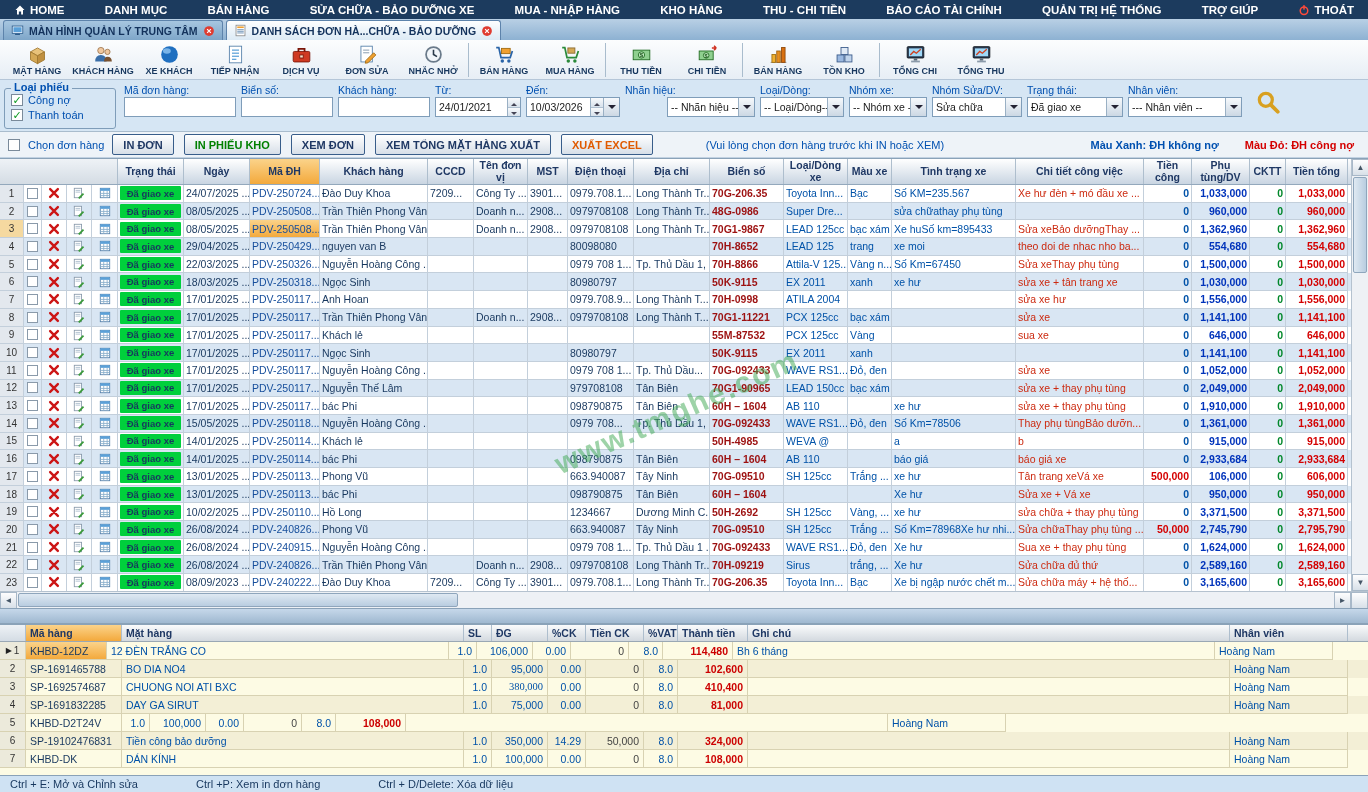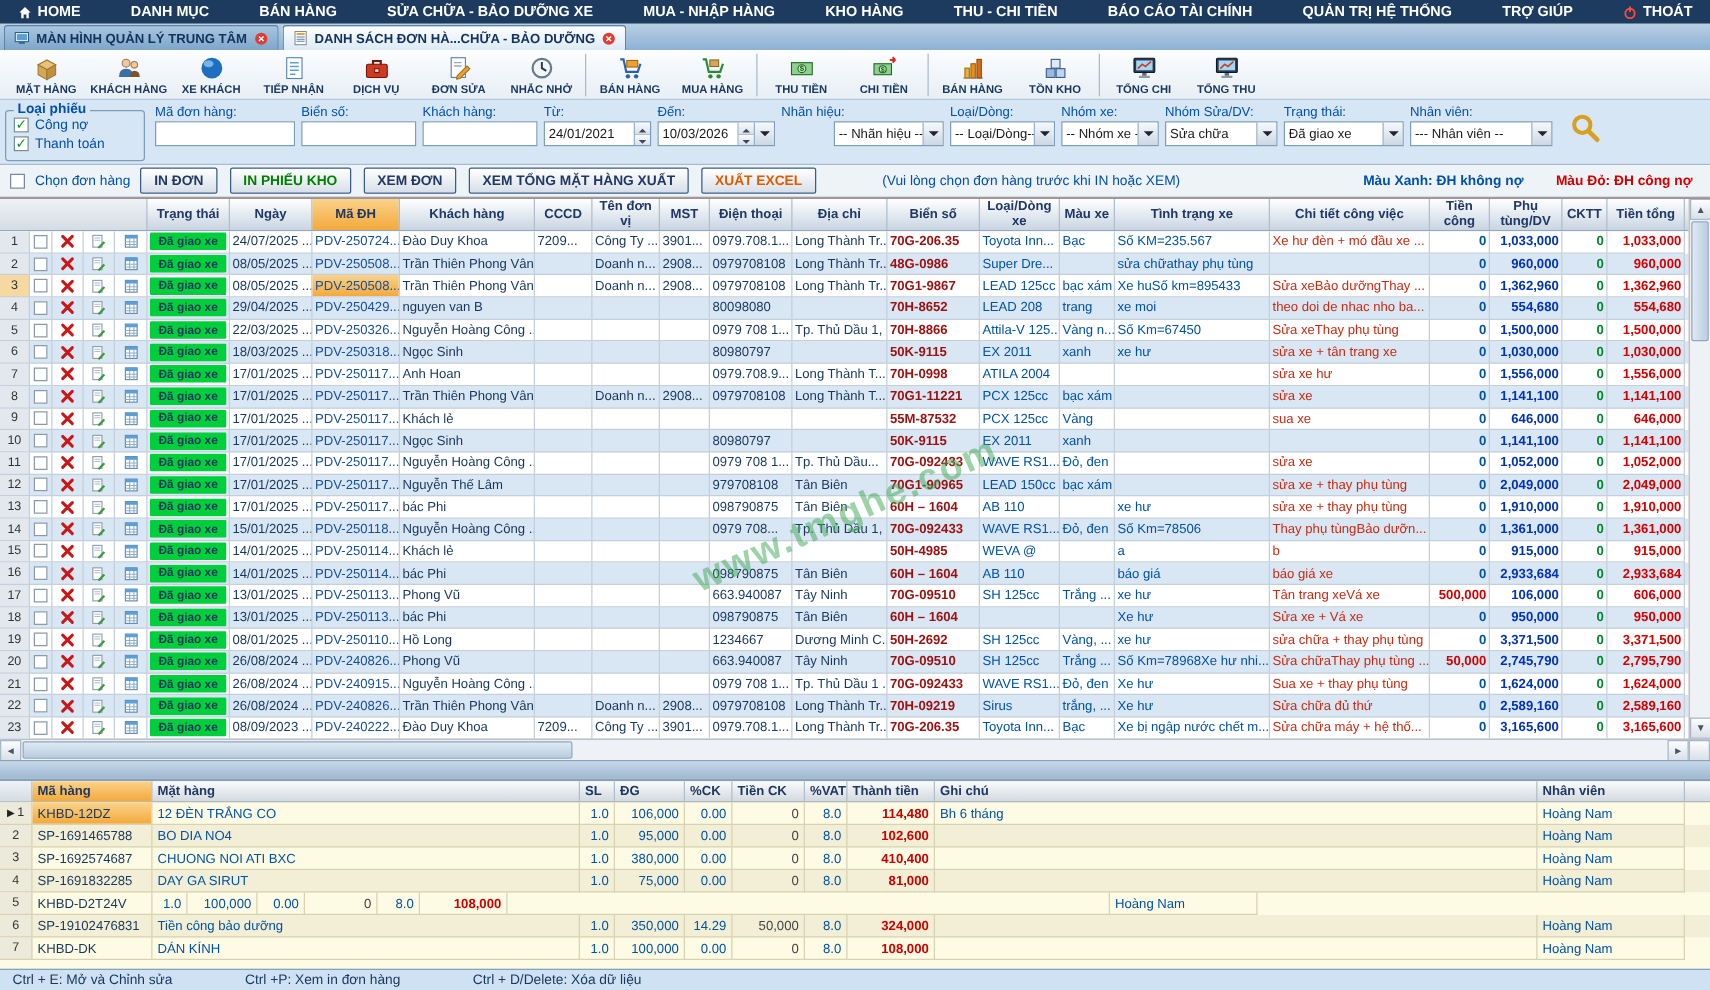--- a/index.html
+++ b/index.html
@@ -750,21 +750,21 @@
               </div>
               <div class="mcell c-date" style="width: 66px;">29/04/2025 ...</div>
               <div class="mcell c-code" style="width: 70px;">PDV-250429...</div>
               <div class="mcell c-navy" style="width: 108px;">nguyen van B</div>
               <div class="mcell c-navy" style="width: 46px;"></div>
               <div class="mcell c-navy" style="width: 54px;"></div>
               <div class="mcell c-navy" style="width: 40px;"></div>
               <div class="mcell c-navy" style="width: 66px;">80098080</div>
               <div class="mcell c-navy" style="width: 76px;"></div>
               <div class="mcell c-plate" style="width: 74px;">70H-8652</div>
-              <div class="mcell c-blue" style="width: 64px;">LEAD 208</div>
+              <div class="mcell c-blue" style="width: 64px;">LEAD 125</div>
               <div class="mcell c-blue" style="width: 44px;">trang</div>
               <div class="mcell c-blue" style="width: 124px;">xe moi</div>
               <div class="mcell c-red" style="width: 128px;">theo doi de nhac nho ba...</div>
               <div class="mcell c-num c-laborv" style="width: 48px;">0</div>
               <div class="mcell c-num c-parts" style="width: 58px;">554,680</div>
               <div class="mcell c-num c-green" style="width: 36px;">0</div>
               <div class="mcell c-num c-total" style="width: 62px;">554,680</div>
             </div>
             <div class="mrow">
               <div class="mcell rownum" style="width: 24px;">5</div>
@@ -1291,21 +1291,21 @@
                     <line x1="1.5" y1="7.5" x2="12.5" y2="7.5" stroke="#8ab0cc"></line>
                     <line x1="1.5" y1="10" x2="12.5" y2="10" stroke="#8ab0cc"></line>
                     <line x1="5.5" y1="4.5" x2="5.5" y2="12.5" stroke="#8ab0cc"></line>
                     <line x1="9.5" y1="4.5" x2="9.5" y2="12.5" stroke="#8ab0cc"></line>
                   </svg>
                 </span>
               </div>
               <div class="mcell " style="width: 66px;">
                 <span class="badge">Đã giao xe</span>
               </div>
-              <div class="mcell c-date" style="width: 66px;">15/01/2025 ...</div>
+              <div class="mcell c-date" style="width: 66px;">15/05/2025 ...</div>
               <div class="mcell c-code" style="width: 70px;">PDV-250118...</div>
               <div class="mcell c-navy" style="width: 108px;">Nguyễn Hoàng Công ...</div>
               <div class="mcell c-navy" style="width: 46px;"></div>
               <div class="mcell c-navy" style="width: 54px;"></div>
               <div class="mcell c-navy" style="width: 40px;"></div>
               <div class="mcell c-navy" style="width: 66px;">0979 708...</div>
               <div class="mcell c-navy" style="width: 76px;">Tp. Thủ Dầu 1, ...</div>
               <div class="mcell c-plate" style="width: 74px;">70G-092433</div>
               <div class="mcell c-blue" style="width: 64px;">WAVE RS1...</div>
               <div class="mcell c-blue" style="width: 44px;">Đỏ, đen</div>
@@ -1566,21 +1566,21 @@
                     <line x1="1.5" y1="7.5" x2="12.5" y2="7.5" stroke="#8ab0cc"></line>
                     <line x1="1.5" y1="10" x2="12.5" y2="10" stroke="#8ab0cc"></line>
                     <line x1="5.5" y1="4.5" x2="5.5" y2="12.5" stroke="#8ab0cc"></line>
                     <line x1="9.5" y1="4.5" x2="9.5" y2="12.5" stroke="#8ab0cc"></line>
                   </svg>
                 </span>
               </div>
               <div class="mcell " style="width: 66px;">
                 <span class="badge">Đã giao xe</span>
               </div>
-              <div class="mcell c-date" style="width: 66px;">08/01/2025 ...</div>
+              <div class="mcell c-date" style="width: 66px;">10/02/2025 ...</div>
               <div class="mcell c-code" style="width: 70px;">PDV-250110...</div>
               <div class="mcell c-navy" style="width: 108px;">Hồ Long</div>
               <div class="mcell c-navy" style="width: 46px;"></div>
               <div class="mcell c-navy" style="width: 54px;"></div>
               <div class="mcell c-navy" style="width: 40px;"></div>
               <div class="mcell c-navy" style="width: 66px;">1234667</div>
               <div class="mcell c-navy" style="width: 76px;">Dương Minh C...</div>
               <div class="mcell c-plate" style="width: 74px;">50H-2692</div>
               <div class="mcell c-blue" style="width: 64px;">SH 125cc</div>
               <div class="mcell c-blue" style="width: 44px;">Vàng, ...</div>
@@ -1844,21 +1844,21 @@
         <div class="dh-cell" style="width: 70px;">Thành tiền</div>
         <div class="dh-cell" style="width: 482px;">Ghi chú</div>
         <div class="dh-cell" style="width: 118px;">Nhân viên</div>
       </div>
     <div id="drows">
         <div class="drow">
           <div class="dcell dnum" style="width: 26px;">
             <span class="arrow-mark">▶</span>
             <span>1</span>
           </div>
-          <div class="dcell d-code selcell" style="width: 96px;">KHBD-12DZ</div>
+          <div class="dcell d-code selcell" style="width: 81px;">KHBD-12DZ</div>
           <div class="dcell d-blue" style="width: 342px;">12 ĐÈN TRẮNG CO</div>
           <div class="dcell d-num" style="width: 28px;">1.0</div>
           <div class="dcell d-num" style="width: 56px;">106,000</div>
           <div class="dcell d-num" style="width: 38px;">0.00</div>
           <div class="dcell d-num d-dark" style="width: 58px;">0</div>
           <div class="dcell d-num" style="width: 34px;">8.0</div>
           <div class="dcell d-num d-amount" style="width: 70px;">114,480</div>
           <div class="dcell d-blue" style="width: 482px;">Bh 6 tháng</div>
           <div class="dcell d-blue" style="width: 118px;">Hoàng Nam</div>
         </div>
@@ -1877,21 +1877,21 @@
           <div class="dcell d-blue" style="width: 482px;"></div>
           <div class="dcell d-blue" style="width: 118px;">Hoàng Nam</div>
         </div>
         <div class="drow">
           <div class="dcell dnum" style="width: 26px;">
             <span>3</span>
           </div>
           <div class="dcell d-code" style="width: 96px;">SP-1692574687</div>
           <div class="dcell d-blue" style="width: 342px;">CHUONG NOI ATI BXC</div>
           <div class="dcell d-num" style="width: 28px;">1.0</div>
-          <div class="dcell d-num" style="width: 56px;">380,000</div>
+          <div class="dcell d-num" style="width: 56px; font-family: Liberation Serif, serif;">380,000</div>
           <div class="dcell d-num" style="width: 38px;">0.00</div>
           <div class="dcell d-num d-dark" style="width: 58px;">0</div>
           <div class="dcell d-num" style="width: 34px;">8.0</div>
           <div class="dcell d-num d-amount" style="width: 70px;">410,400</div>
           <div class="dcell d-blue" style="width: 482px;"></div>
           <div class="dcell d-blue" style="width: 118px;">Hoàng Nam</div>
         </div>
         <div class="drow alt">
           <div class="dcell dnum" style="width: 26px;">
             <span>4</span>

